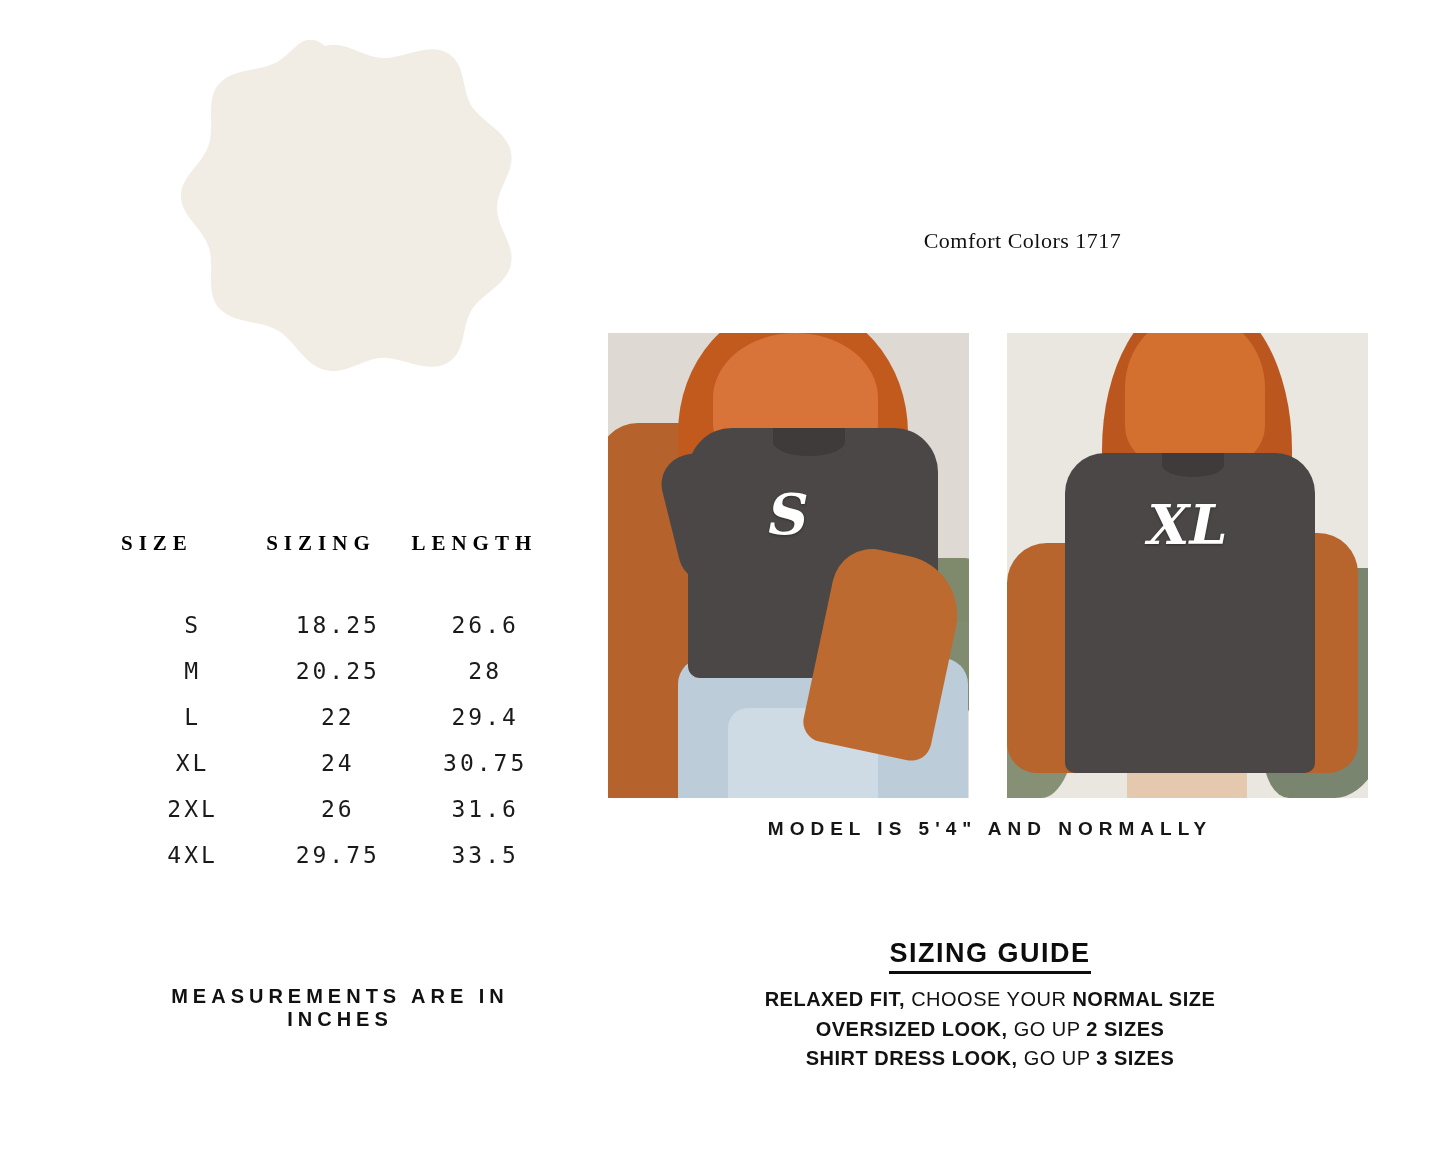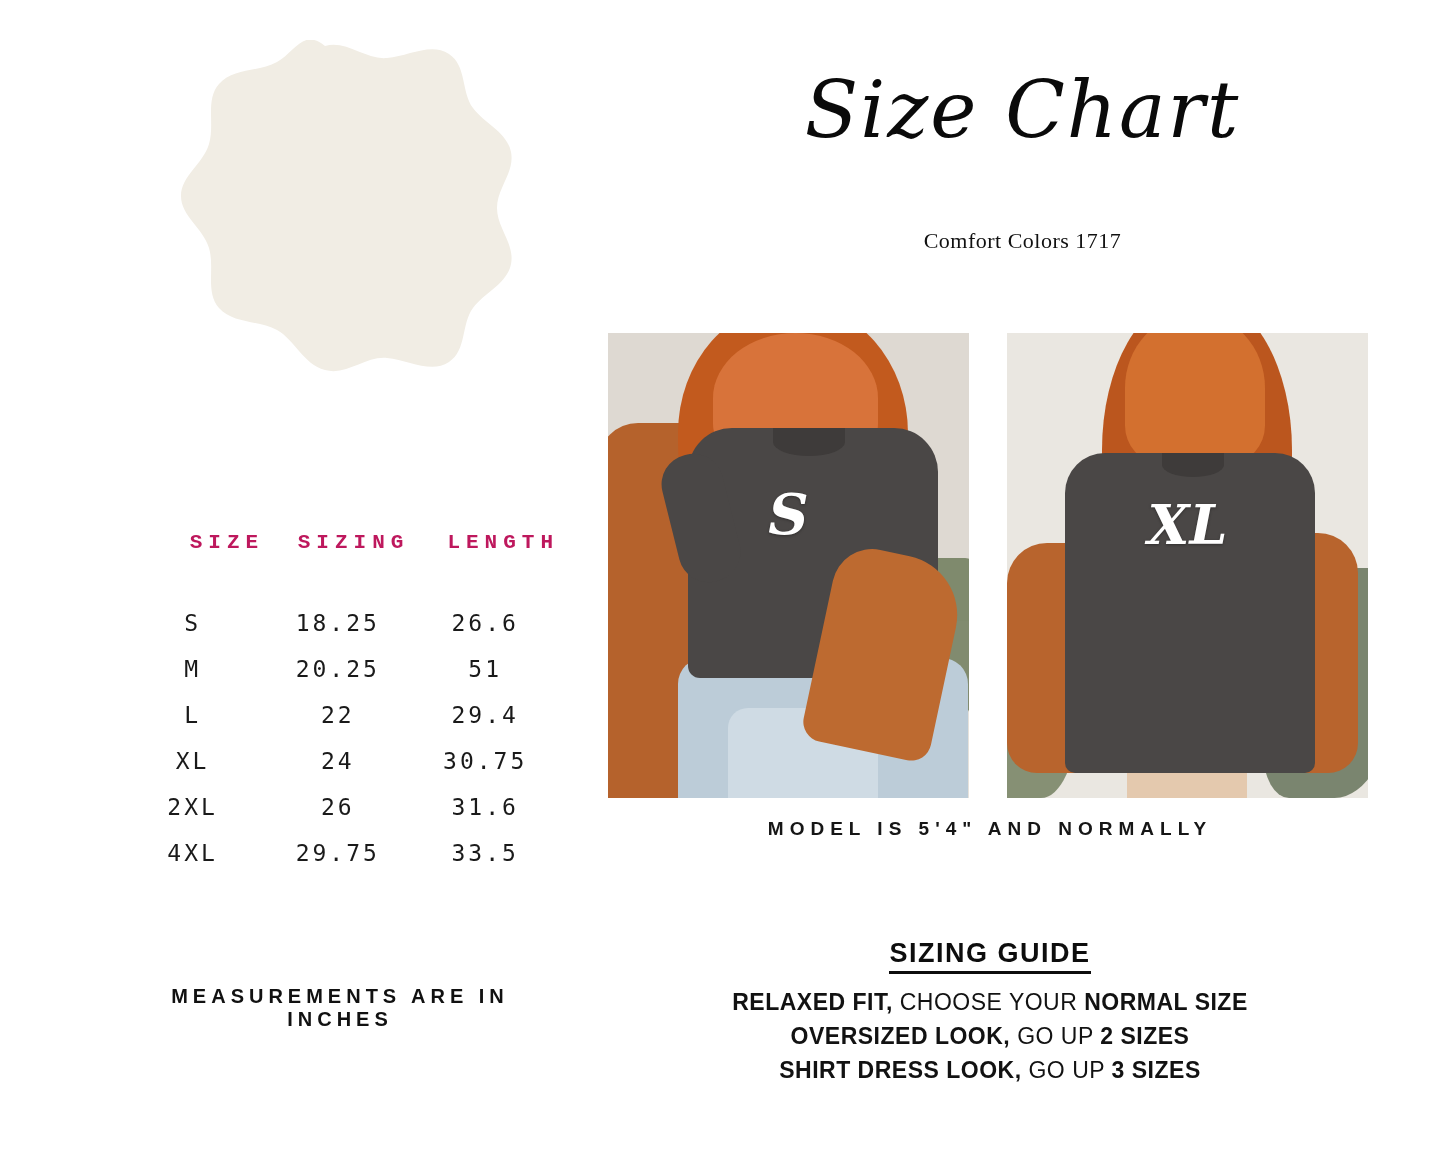--- a/index.html
+++ b/index.html
@@ -39,27 +39,27 @@
     left: 120px;
     top: 530px;
     width: 440px;
   }
 
   table.size-table {
     width: 100%;
     border-collapse: collapse;
   }
   table.size-table th {
-    font-family: Liberation Mono, monospace;
+    font-family: Liberation Serif, serif;
     font-weight: bold;
     font-size: 21px;
     letter-spacing: 6px;
     padding-bottom: 46px;
-    text-align: right;
-    color: #be185d;
+    text-align: left;
+    color: #000000;
   }
   table.size-table td {
     font-family: "DejaVu Sans Mono", monospace;
     font-size: 23px;
     letter-spacing: 3px;
     text-align: center;
     padding: 10px 0;
     color: #1a1a1a;
   }
   table.size-table th.c-size { width: 33%; }
@@ -199,21 +199,21 @@
     border-bottom: 3px solid #0d0d0d;
     padding-bottom: 3px;
   }
 
   .guide-lines {
     position: absolute;
     left: 0;
     top: 985px;
     width: 780px;
     text-align: center;
-    font-size: 23px;
+    font-size: 20px;
     line-height: 1.48;
     letter-spacing: 0.5px;
     color: #121212;
   }
   .guide-lines .ln { white-space: nowrap; }
   .guide-lines .bold { font-weight: bold; }
   .guide-lines .light { font-weight: normal; }
 </style>
 </head>
 <body>
@@ -243,21 +243,21 @@
       </thead>
       <tbody>
         <tr>
           <td>S</td>
           <td>18.25</td>
           <td>26.6</td>
         </tr>
         <tr>
           <td>M</td>
           <td>20.25</td>
-          <td>51</td>
+          <td>28</td>
         </tr>
         <tr>
           <td>L</td>
           <td>22</td>
           <td>29.4</td>
         </tr>
         <tr>
           <td>XL</td>
           <td>24</td>
           <td>30.75</td>
@@ -274,21 +274,20 @@
         </tr>
       </tbody>
     </table>
   </div>
 
   <div class="measure-note">MEASUREMENTS ARE IN INCHES</div>
 </div>
 
 <div class="right-col">
 
-  <div class="title-script">Size Chart</div>
   <div class="subtitle">Comfort Colors 1717</div>
 
   <div class="photos">
 
     <div class="photo photo-1">
       <div class="p1-bg"></div>
       <div class="p1-wall"></div>
       <div class="p1-plant"></div>
       <div class="p1-plant2"></div>
       <div class="p1-jacket"></div>

